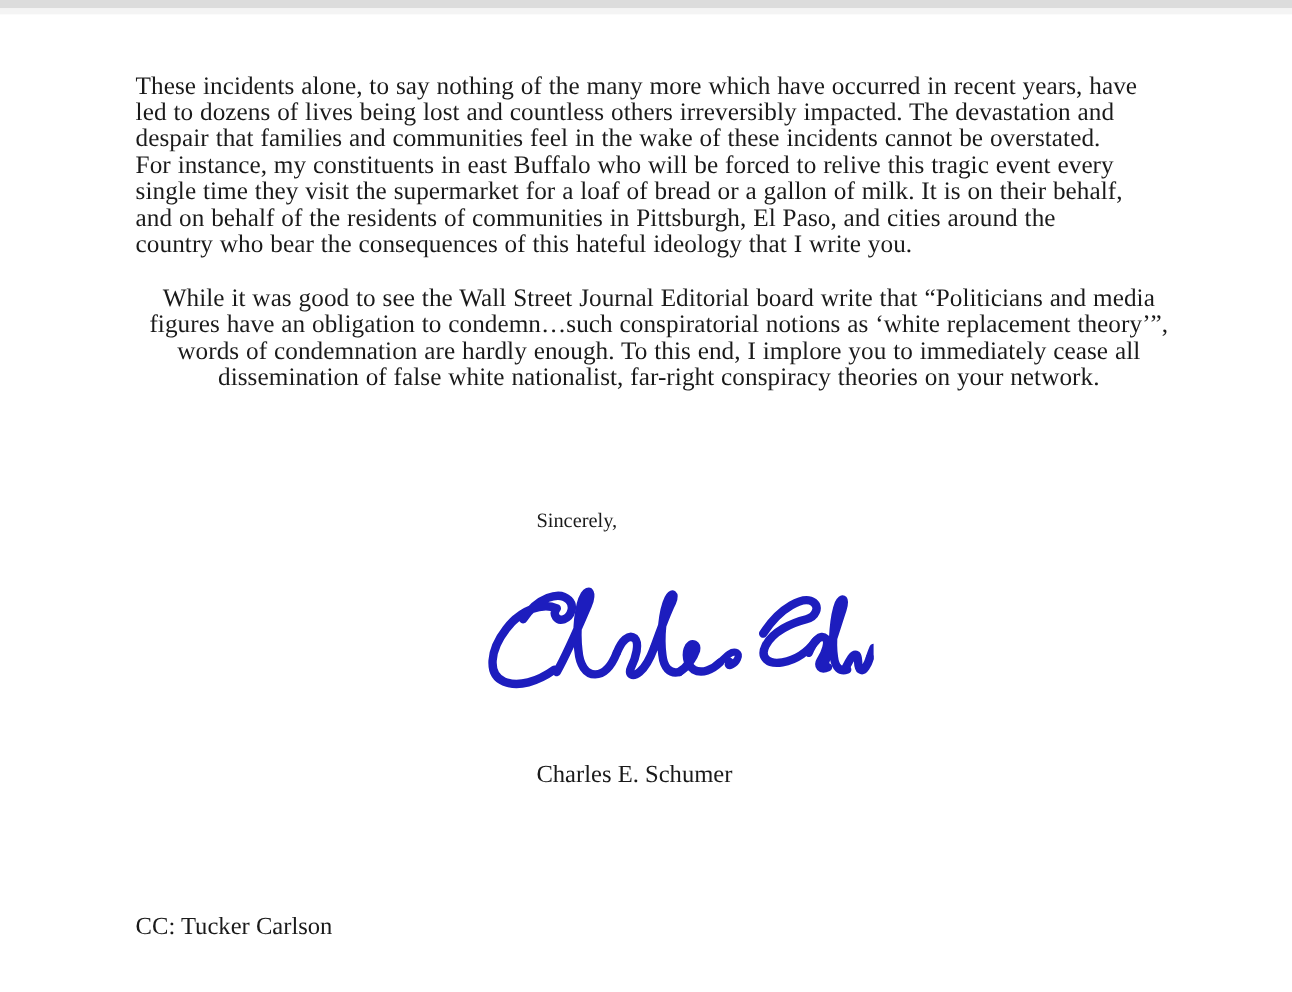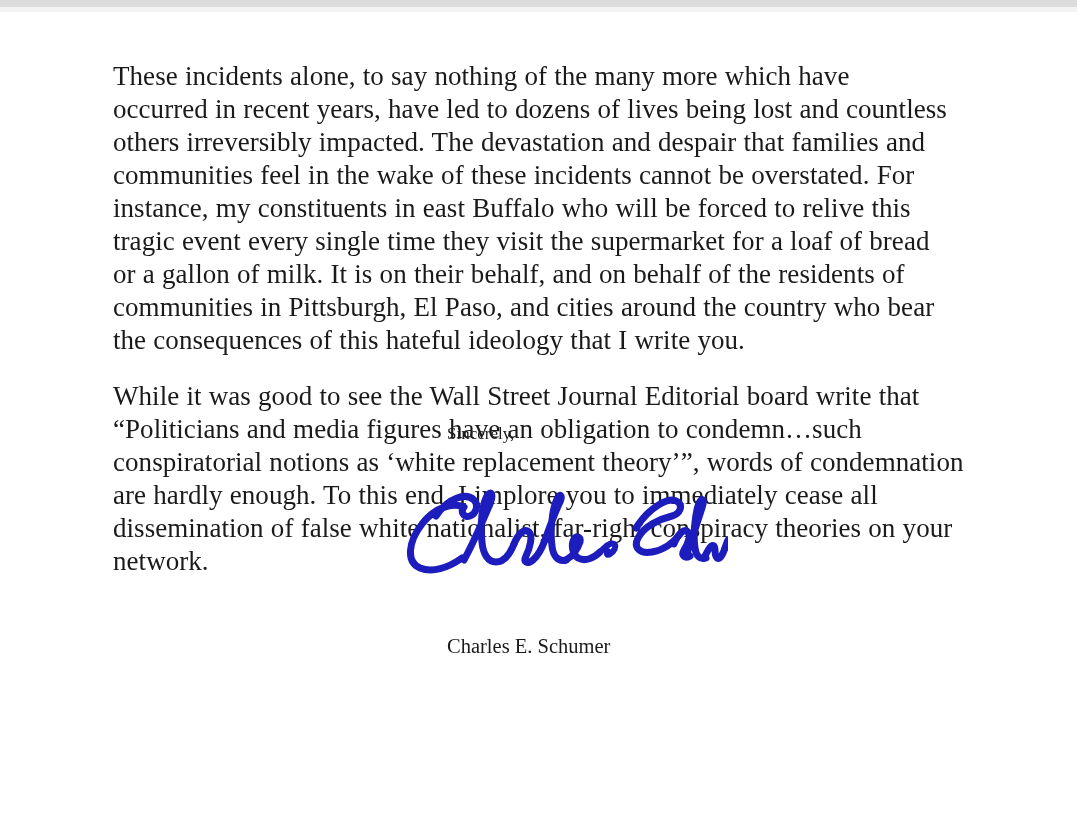--- a/index.html
+++ b/index.html
@@ -40,28 +40,29 @@
     background: #f4f4f4;
   }
   .body-block {
     position: absolute;
     left: 113px;
     top: 60px;
     width: 872px;
   }
   p.para {
     margin: 0 0 23px 0;
-    font-size: 27px;
-    line-height: 33px;
+    font-size: 21px;
+    line-height: 22px;
     text-align: left;
     letter-spacing: 0.05px;
     word-spacing: 0.4px;
   }
   p.para.wide {
     width: 872px;
+    text-align: center;
   }
   p.para.narrow {
     width: 836px;
   }
   .closing {
     position: absolute;
     left: 447px;
     top: 421px;
     font-size: 17px;
     line-height: 25.6px;
@@ -145,14 +146,15 @@
       <g fill="none" stroke="#1d1dbe" stroke-linecap="round" stroke-linejoin="round" transform="translate(0,0)">
         <path d="M347 66 C349 60, 350 58, 350 58" stroke-width="7"></path>
       </g>
     </svg>
   </div>
 
   <div class="signer">
     <div>Charles E. Schumer</div>
   </div>
 
+  <div class="cc-line">CC: Tucker Carlson</div>
 
 </div>
 
 </body></html>

